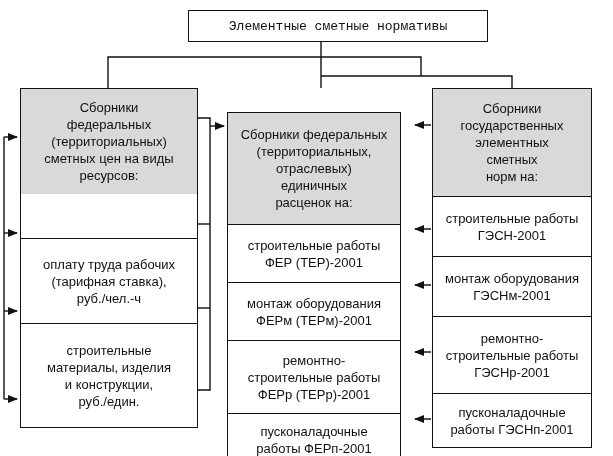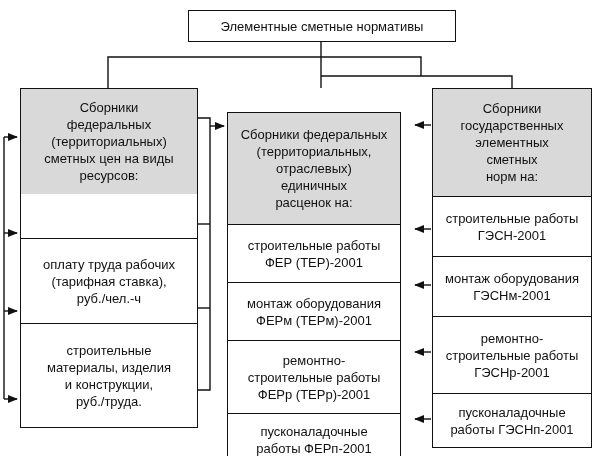--- a/index.html
+++ b/index.html
@@ -39,21 +39,21 @@
     display:flex;align-items:center;justify-content:center;
     text-align:center;
     font-size:13px;line-height:17px;
     white-space:pre-line;
     padding:2px 4px;
     flex:0 0 auto;
   }
   .row + .row{border-top:1.5px solid var(--line);}
   .hdr{background:var(--header-fill);}
   
-  .top-box{left:188px;top:10px;width:268px;height:32px;}
+  .top-box{left:188px;top:10px;width:300px;height:32px;font-family:Liberation Mono, monospace;}
   .col-a{left:20px;top:88px;width:178px;}
   .col-a .r0{height:105px;} .col-a .r1{height:85px;margin-top:44px;} .col-a .r2{height:67px;} .col-a .r3{height:104px;}
   .col-b{left:227px;top:88px;width:174px;margin-top:24px;}
   .col-b .r0{height:111px;} .col-b .r1{height:58px;} .col-b .r2{height:58px;} .col-b .r3{height:73px;} .col-b .r4{height:52px;}
   .col-c{left:432px;top:88px;width:160px;}
   .col-c .r0{height:107px;} .col-c .r1{height:60px;} .col-c .r2{height:60px;} .col-c .r3{height:77px;} .col-c .r4{height:54px;}
   svg line,svg path{stroke:var(--line);stroke-width:1.4;fill:none;}
   svg .head{fill:var(--line);stroke:none;}
 </style>
 </head>
@@ -105,21 +105,21 @@
 федеральных
 (территориальных)
 сметных цен на виды
 ресурсов:</div>
     <div class="row r1">оплату труда рабочих
 (тарифная ставка),
 руб./чел.-ч</div>
     <div class="row r3">строительные
 материалы, изделия
 и конструкции,
-руб./труда.</div>
+руб./един.</div>
   </div>
 
   <div class="column col-b">
     <div class="row hdr r0">Сборники федеральных
 (территориальных,
 отраслевых)
 единичных
 расценок на:</div>
     <div class="row r1">строительные работы
 ФЕР (ТЕР)-2001</div>

